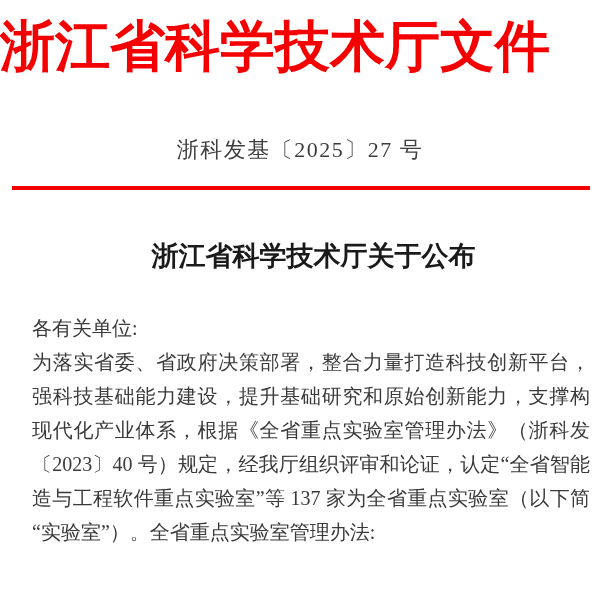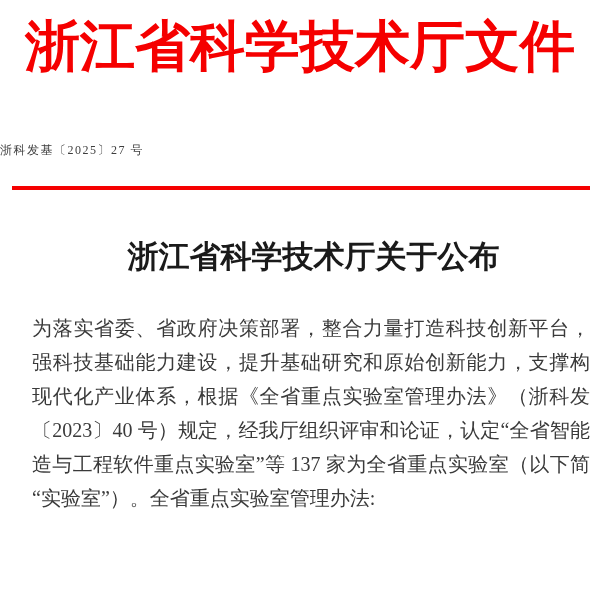--- a/index.html
+++ b/index.html
@@ -15,46 +15,46 @@
   .page {
     position: relative;
     width: 600px;
     height: 600px;
     background: #ffffff;
     overflow: hidden;
     font-family: "Liberation Serif", "DejaVu Serif", serif;
   }
   .agency-title {
     margin-top: 14px;
-    text-align: center;
+    text-align: left;
     color: var(--red);
     font-size: 55px;
     font-weight: bold;
     line-height: 66px;
     letter-spacing: 0px;
     white-space: nowrap;
   }
   .doc-number {
     margin-top: 58px;
-    text-align: left;
+    text-align: center;
     color: #3d3d3d;
-    font-size: 12px;
+    font-size: 22px;
     line-height: 24px;
     letter-spacing: 1.5px;
   }
   .red-line {
     height: 4px;
     background: var(--red);
     margin: 24px 10px 0 12px;
   }
   .notice-title {
     margin-top: 44px;
     text-align: center;
     color: var(--title-black);
-    font-size: 31px;
+    font-size: 27px;
     font-weight: bold;
     line-height: 45px;
     padding-left: 27px;
   }
   .body-block {
     margin: 32px 10px 0 32px;
     color: var(--body-gray);
     font-size: 20px;
     line-height: 34px;
   }
@@ -79,20 +79,21 @@
 
   <div class="doc-number">浙科发基〔2025〕27 号</div>
 
   <div class="red-line"></div>
 
   <div class="notice-title">
     <div>浙江省科学技术厅关于公布</div>
   </div>
 
   <div class="body-block">
+    <div class="body-line plain">各有关单位:</div>
     <div class="body-line justified">为落实省委、省政府决策部署，整合力量打造科技创新平台，加</div>
     <div class="body-line justified">强科技基础能力建设，提升基础研究和原始创新能力，支撑构建</div>
     <div class="body-line justified">现代化产业体系，根据《全省重点实验室管理办法》（浙科发基</div>
     <div class="body-line justified">〔2023〕40 号）规定，经我厅组织评审和论证，认定“全省智能建</div>
     <div class="body-line justified">造与工程软件重点实验室”等 137 家为全省重点实验室（以下简称</div>
     <div class="body-line plain">“实验室”）。全省重点实验室管理办法:</div>
   </div>
 
 </div>
 

